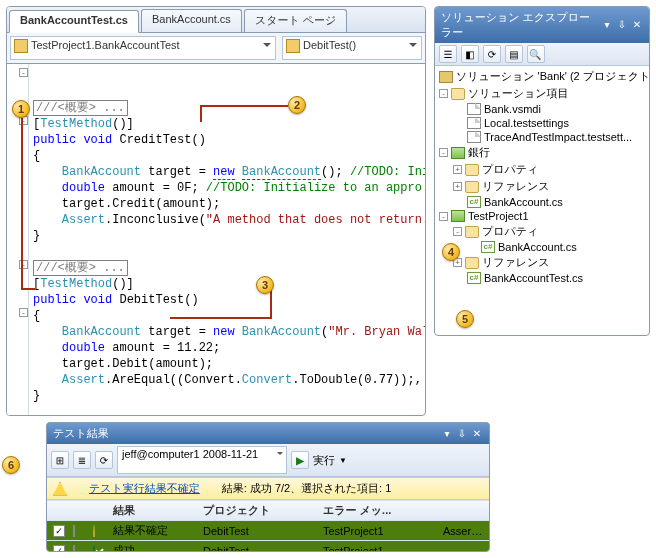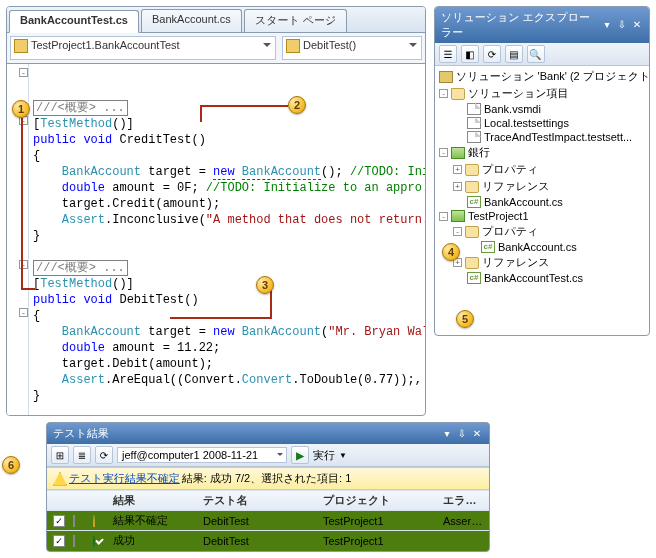--- a/index.html
+++ b/index.html
@@ -149,24 +149,24 @@
   .tests {
     position:absolute;
     left:6px; top:422px;
     width:444px; height:130px;
     border:1px solid #8a9bb0; border-radius:4px;
     background:#4d7c0f; display:flex; flex-direction:column;
     overflow:hidden;
     margin-left:40px;
   }
   .tests .toolbar { align-items:center; }
-  .tests .runcombo { width:170px; border:1px solid #b5c4d6; background:#fff; padding:1px 14px 1px 4px; position:relative; }
+  .tests .runcombo { width:170px; border:1px solid #b5c4d6; background:#fff; padding:1px 14px 13px 4px; position:relative; }
   .tests .runcombo::after { content:""; position:absolute; right:3px; top:5px; border:3px solid transparent; border-top-color:#555; }
   .tests .run-btn { color:#1a7a1a; font-weight:bold; }
-  .statusbar { background:linear-gradient(#fff8d9,#fdeea0); border-top:1px solid #e6cf72; border-bottom:1px solid #e6cf72; padding:3px 6px; display:flex; gap:2px; align-items:center; }
+  .statusbar { background:linear-gradient(#fff8d9,#fdeea0); border-top:1px solid #e6cf72; border-bottom:1px solid #e6cf72; padding:3px 6px; display:flex; gap:22px; align-items:center; }
   .statusbar .wico { width:14px;height:14px; background:#ffd54a; border:1px solid #c29b1d; clip-path:polygon(50% 0,100% 100%,0 100%); position:relative;}
   .statusbar a { color:#0048c0; text-decoration:underline; }
   .grid { flex:1; overflow:hidden; }
   .grow { display:grid; grid-template-columns:20px 20px 20px 90px 120px 120px 1fr; border-top:1px solid #d9e2ee; align-items:center; padding:2px 2px; }
   .ghead { background:linear-gradient(#f4f8fd,#e2eaf4); font-weight:bold; color:#333; }
   .gchk { width:12px; height:12px; border:1px solid #888; background:#fff; display:inline-block; text-align:center; font-size:9px; line-height:10px; }
   .ri-warn { width:14px;height:14px; background:#ffd54a; border:1px solid #c29b1d; clip-path:polygon(50% 0,100% 100%,0 100%);}
   .ri-ok { width:12px;height:12px; border-radius:50%; background:#39a939; border:1px solid #1c6e1c; position:relative; }
   .ri-ok::after{content:""; position:absolute; left:2px; top:3px; width:5px; height:3px; border-left:2px solid #fff; border-bottom:2px solid #fff; transform:rotate(-45deg);}
   .ri-page { width:12px;height:14px; background:#fff; border:1px solid #888; }
@@ -352,21 +352,20 @@
     <span class="wico"></span>
     <a href="#">テスト実行結果不確定</a>
     <span>結果: 成功 7/2、選択された項目: 1</span>
   </div>
   <div class="grid">
     <div class="grow ghead">
       <span class="gcell"></span>
         <span class="gcell"></span>
         <span class="gcell"></span>
       <span class="gcell">結果</span>
-      <span class="gcell">テスト名</span>
       <span class="gcell">プロジェクト</span>
       <span class="gcell">エラー メッ...</span>
     </div>
     <div class="grow">
       <span class="gcell"><span class="gchk">✓</span></span>
       <span class="gcell"><span class="ri-page"></span></span>
       <span class="gcell"><span class="ri-warn"></span></span>
       <span class="gcell">結果不確定</span>
       <span class="gcell">DebitTest</span>
       <span class="gcell">TestProject1</span>

